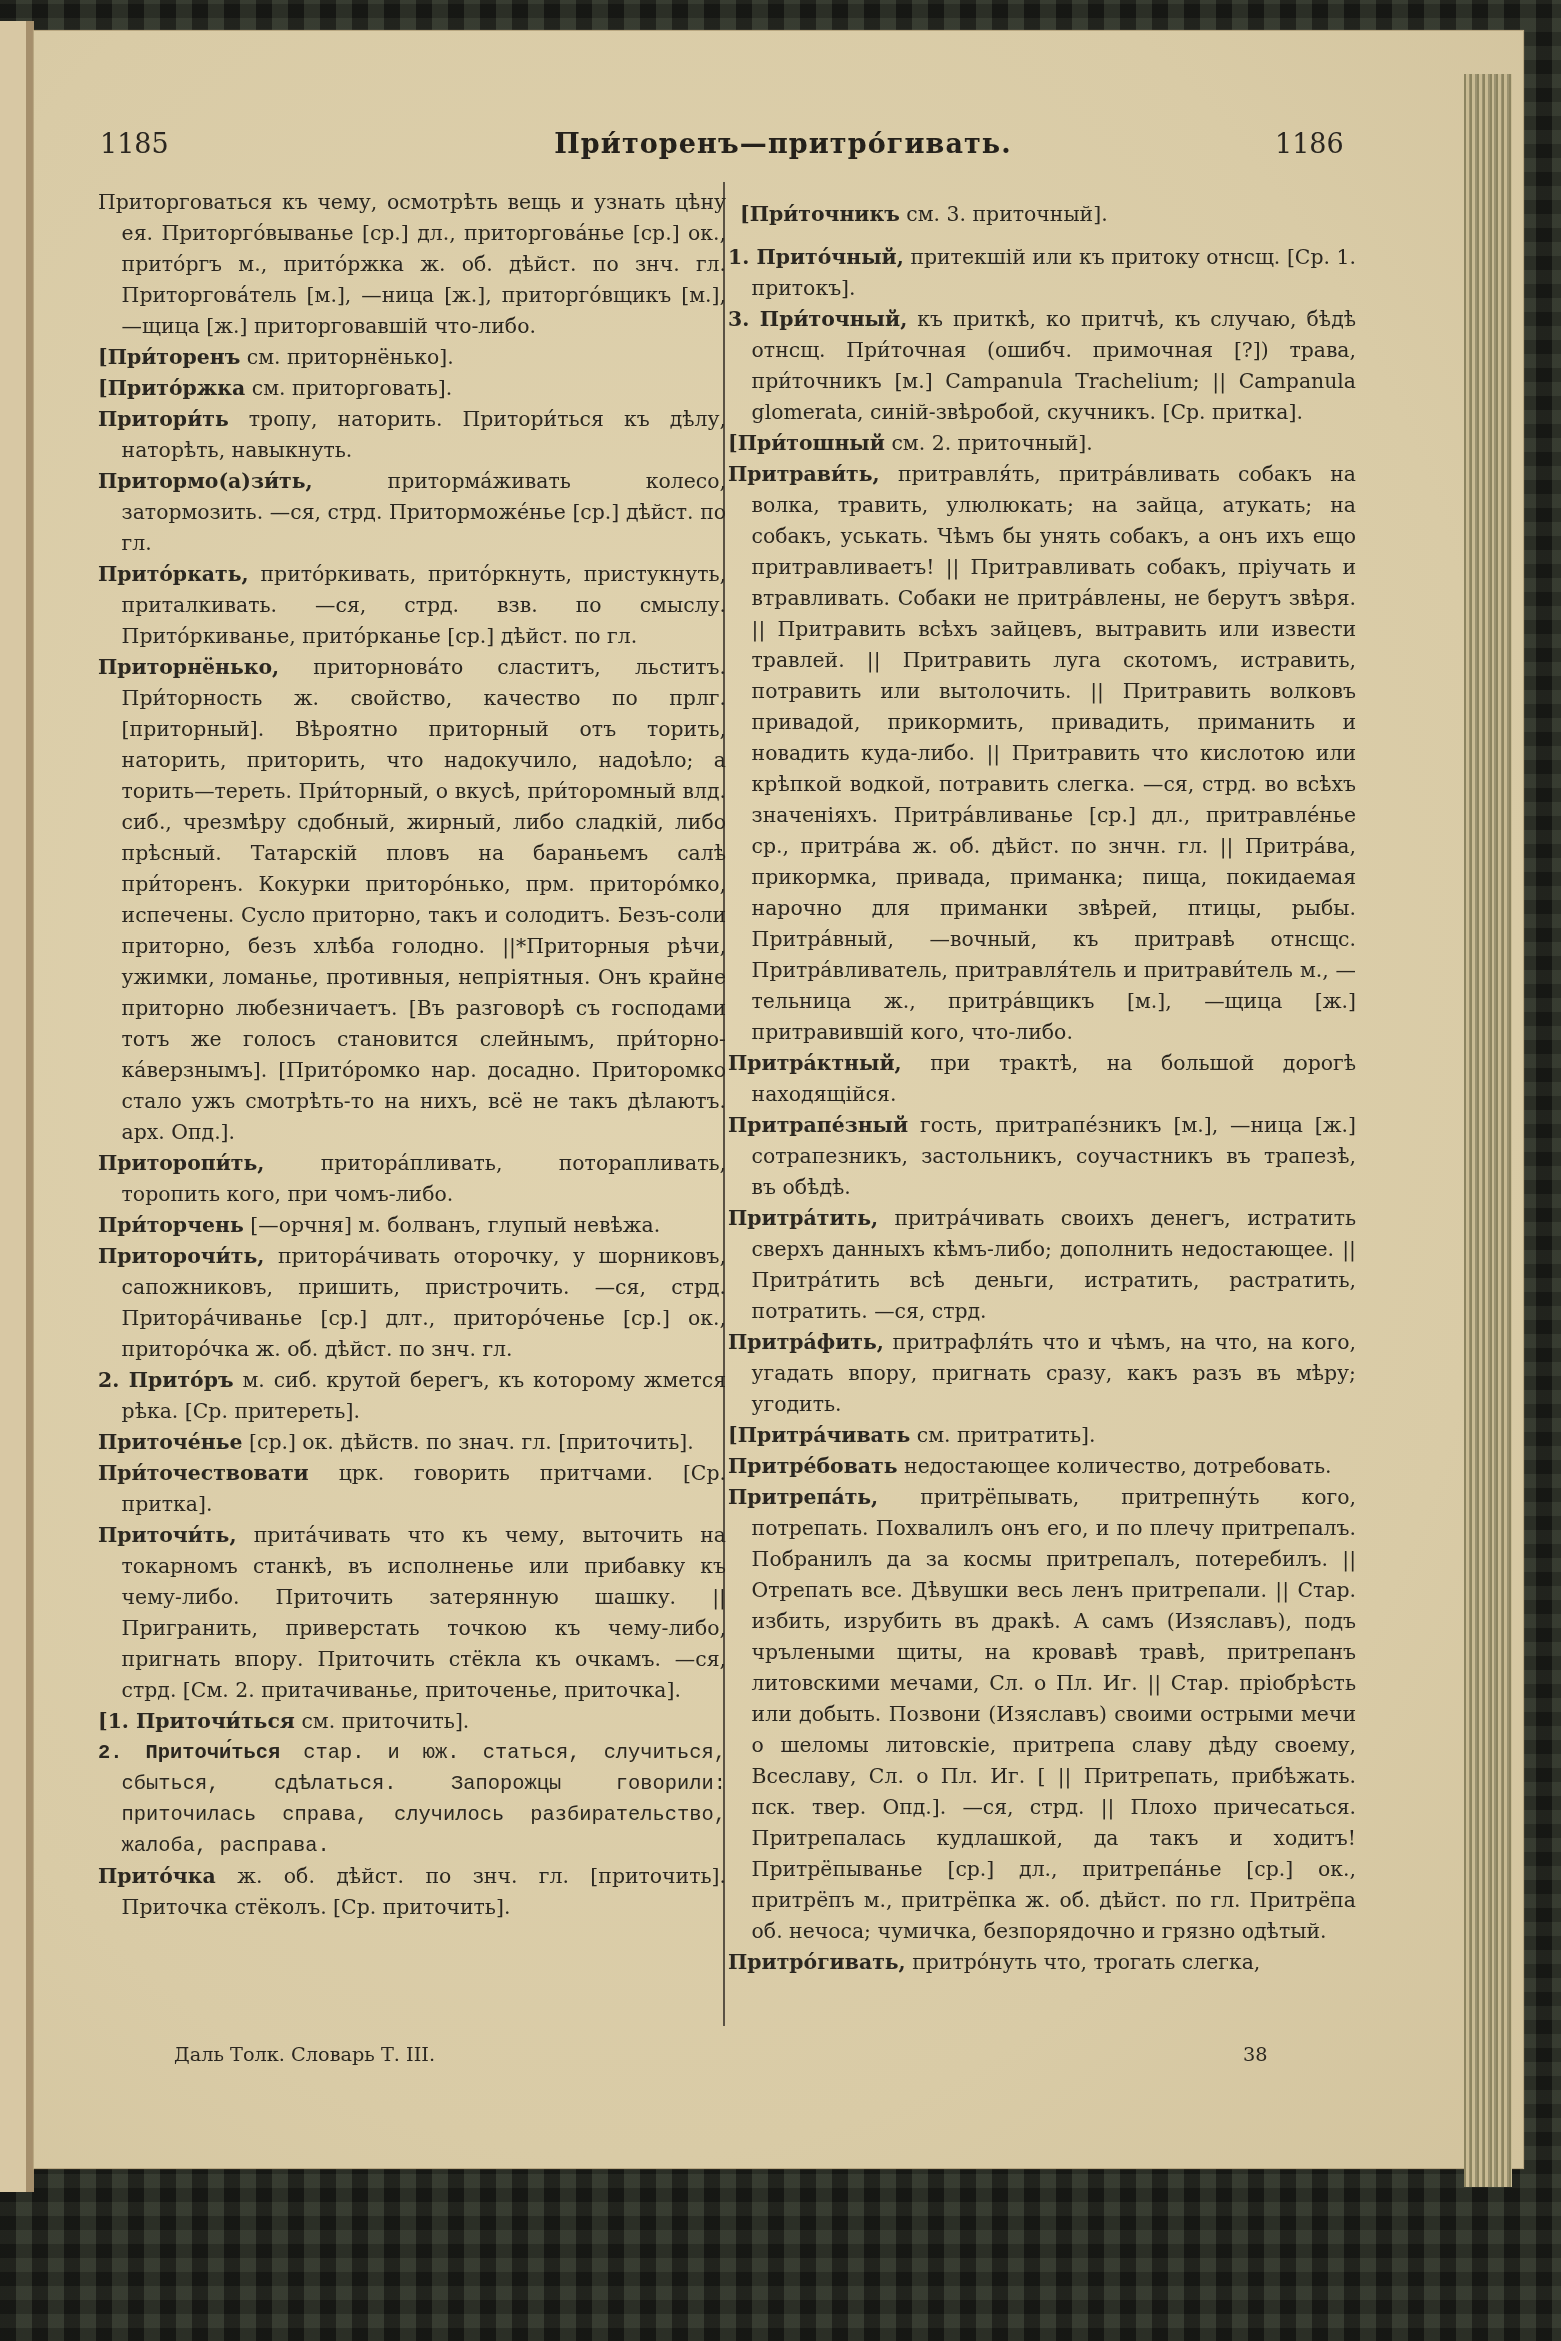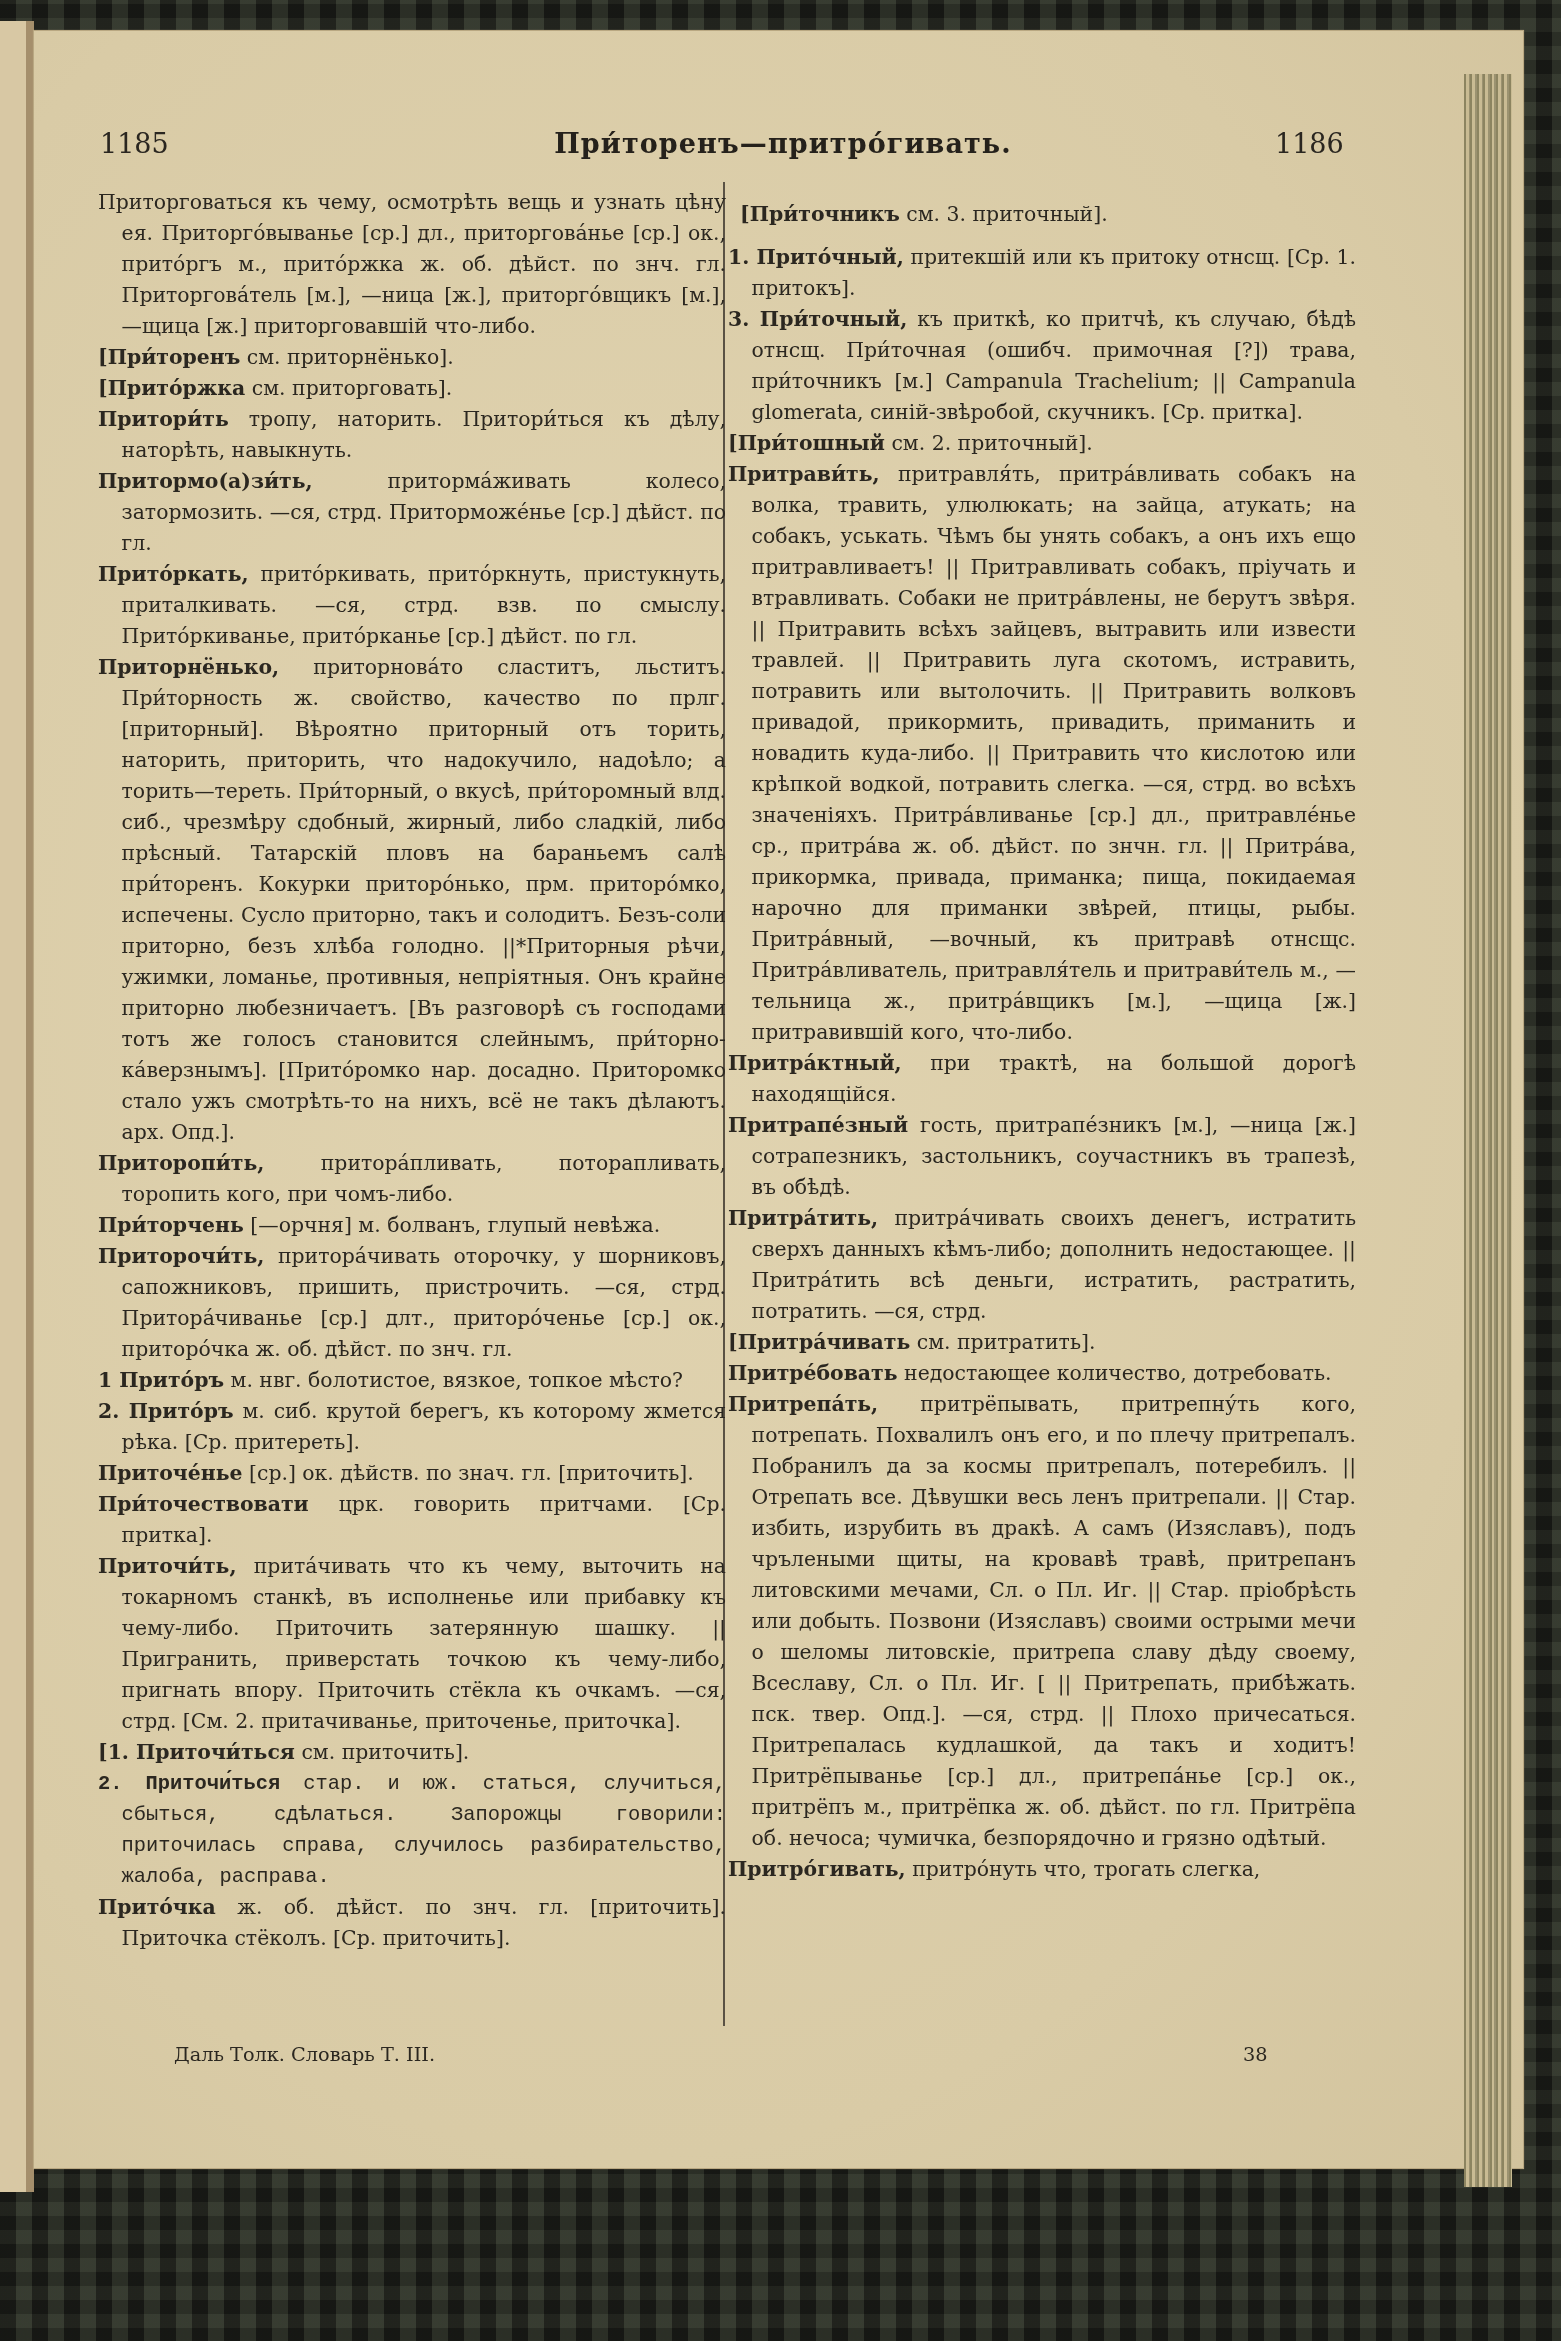--- a/index.html
+++ b/index.html
@@ -74,38 +74,38 @@
     <p class="entry" style="margin: 0px;"><span>Приторговаться къ чему, осмотрѣть вещь и узнать цѣну ея. Приторго́выванье [ср.] дл., приторгова́нье [ср.] ок., прито́ргъ м., прито́ржка ж. об. дѣйст. по знч. гл. Приторгова́тель [м.], —ница [ж.], приторго́вщикъ [м.], —щица [ж.] приторговавшій что-либо.</span></p>
     <p class="entry" style="margin: 0px;"><span class="hw">[При́торенъ</span> <span>см. приторнёнько].</span></p>
     <p class="entry" style="margin: 0px;"><span class="hw">[Прито́ржка</span> <span>см. приторговать].</span></p>
     <p class="entry" style="margin: 0px;"><span class="hw">Притори́ть</span> <span>тропу, наторить. Притори́ться къ дѣлу, наторѣть, навыкнуть.</span></p>
     <p class="entry" style="margin: 0px;"><span class="hw">Притормо(а)зи́ть,</span> <span>приторма́живать колесо, затормозить. —ся, стрд. Приторможе́нье [ср.] дѣйст. по гл.</span></p>
     <p class="entry" style="margin: 0px;"><span class="hw">Прито́ркать,</span> <span>прито́ркивать, прито́ркнуть, пристукнуть, приталкивать. —ся, стрд. взв. по смыслу. Прито́ркиванье, прито́рканье [ср.] дѣйст. по гл.</span></p>
     <p class="entry" style="margin: 0px;"><span class="hw">Приторнёнько,</span> <span>приторнова́то сластитъ, льститъ. При́торность ж. свойство, качество по прлг. [приторный]. Вѣроятно приторный отъ торить, наторить, приторить, что надокучило, надоѣло; а торить—тереть. При́торный, о вкусѣ, при́торомный влд. сиб., чрезмѣру сдобный, жирный, либо сладкій, либо прѣсный. Татарскій пловъ на бараньемъ салѣ при́торенъ. Кокурки приторо́нько, прм. приторо́мко, испечены. Сусло приторно, такъ и солодитъ. Безъ-соли приторно, безъ хлѣба голодно. ||*Приторныя рѣчи, ужимки, ломанье, противныя, непріятныя. Онъ крайне приторно любезничаетъ. [Въ разговорѣ съ господами тотъ же голосъ становится слейнымъ, при́торно-ка́верзнымъ]. [Прито́ромко нар. досадно. Приторомко стало ужъ смотрѣть-то на нихъ, всё не такъ дѣлаютъ. арх. Опд.].</span></p>
     <p class="entry" style="margin: 0px;"><span class="hw">Приторопи́ть,</span> <span>притора́пливать, поторапливать, торопить кого, при чомъ-либо.</span></p>
     <p class="entry" style="margin: 0px;"><span class="hw">При́торчень</span> <span>[—орчня] м. болванъ, глупый невѣжа.</span></p>
     <p class="entry" style="margin: 0px;"><span class="hw">Приторочи́ть,</span> <span>притора́чивать оторочку, у шорниковъ, сапожниковъ, пришить, пристрочить. —ся, стрд. Притора́чиванье [ср.] длт., приторо́ченье [ср.] ок., приторо́чка ж. об. дѣйст. по знч. гл.</span></p>
-    <p class="entry" style="margin: 0px;"><span class="hw">1 Прито́ръ</span> <span>м. нвг. болотистое, вязкое, топкое мѣсто?</span></p>
     <p class="entry" style="margin: 0px;"><span class="hw">2. Прито́ръ</span> <span>м. сиб. крутой берегъ, къ которому жмется рѣка. [Ср. притереть].</span></p>
     <p class="entry" style="margin: 0px;"><span class="hw">Приточе́нье</span> <span>[ср.] ок. дѣйств. по знач. гл. [приточить].</span></p>
     <p class="entry" style="margin: 0px;"><span class="hw">При́точествовати</span> <span>црк. говорить притчами. [Ср. притка].</span></p>
     <p class="entry" style="margin: 0px;"><span class="hw">Приточи́ть,</span> <span>прита́чивать что къ чему, выточить на токарномъ станкѣ, въ исполненье или прибавку къ чему-либо. Приточить затерянную шашку. ||Пригранить, приверстать точкою къ чему-либо, пригнать впору. Приточить стёкла къ очкамъ. —ся, стрд. [См. 2. притачиванье, приточенье, приточка].</span></p>
     <p class="entry" style="margin: 0px;"><span class="hw">[1. Приточи́ться</span> <span>см. приточить].</span></p>
     <p class="entry" style="margin: 0px; font-family: Liberation Mono, monospace;"><span class="hw">2. Приточи́ться</span> <span>стар. и юж. статься, случиться, сбыться, сдѣлаться. Запорожцы говорили: приточилась справа, случилось разбирательство, жалоба, расправа.</span></p>
     <p class="entry" style="margin: 0px;"><span class="hw">Прито́чка</span> <span>ж. об. дѣйст. по знч. гл. [приточить]. Приточка стёколъ. [Ср. приточить].</span></p>
   </div>
 <div class="col col-right" id="col-right">
     <p class="entry" style="margin: 12px;"><span class="hw">[При́точникъ</span> <span>см. 3. приточный].</span></p>
     <p class="entry" style="margin: 0px;"><span class="hw">1. Прито́чный,</span> <span>притекшій или къ притоку отнсщ. [Ср. 1. притокъ].</span></p>
     <p class="entry" style="margin: 0px;"><span class="hw">3. При́точный,</span> <span>къ приткѣ, ко притчѣ, къ случаю, бѣдѣ отнсщ. При́точная (ошибч. примочная [?]) трава, при́точникъ [м.] Campanula Trachelium; || Campanula glomerata, синій-звѣробой, скучникъ. [Ср. притка].</span></p>
     <p class="entry" style="margin: 0px;"><span class="hw">[При́тошный</span> <span>см. 2. приточный].</span></p>
     <p class="entry" style="margin: 0px;"><span class="hw">Притрави́ть,</span> <span>притравля́ть, притра́вливать собакъ на волка, травить, улюлюкать; на зайца, атукать; на собакъ, уськать. Чѣмъ бы унять собакъ, а онъ ихъ ещо притравливаетъ! || Притравливать собакъ, пріучать и втравливать. Собаки не притра́влены, не берутъ звѣря. || Притравить всѣхъ зайцевъ, вытравить или извести травлей. || Притравить луга скотомъ, истравить, потравить или вытолочить. || Притравить волковъ привадой, прикормить, привадить, приманить и новадить куда-либо. || Притравить что кислотою или крѣпкой водкой, потравить слегка. —ся, стрд. во всѣхъ значеніяхъ. Притра́вливанье [ср.] дл., притравле́нье ср., притра́ва ж. об. дѣйст. по знчн. гл. || Притра́ва, прикормка, привада, приманка; пища, покидаемая нарочно для приманки звѣрей, птицы, рыбы. Притра́вный, —вочный, къ притравѣ отнсщс. Притра́вливатель, притравля́тель и притрави́тель м., —тельница ж., притра́вщикъ [м.], —щица [ж.] притравившій кого, что-либо.</span></p>
     <p class="entry" style="margin: 0px;"><span class="hw">Притра́ктный,</span> <span>при трактѣ, на большой дорогѣ находящійся.</span></p>
     <p class="entry" style="margin: 0px;"><span class="hw">Притрапе́зный</span> <span>гость, притрапе́зникъ [м.], —ница [ж.] сотрапезникъ, застольникъ, соучастникъ въ трапезѣ, въ обѣдѣ.</span></p>
     <p class="entry" style="margin: 0px;"><span class="hw">Притра́тить,</span> <span>притра́чивать своихъ денегъ, истратить сверхъ данныхъ кѣмъ-либо; дополнить недостающее. || Притра́тить всѣ деньги, истратить, растратить, потратить. —ся, стрд.</span></p>
+    <p class="entry" style="margin: 0px;"><span class="hw">Притра́фить,</span> <span>притрафля́ть что и чѣмъ, на что, на кого, угадать впору, пригнать сразу, какъ разъ въ мѣру; угодить.</span></p>
     <p class="entry" style="margin: 0px;"><span class="hw">[Притра́чивать</span> <span>см. притратить].</span></p>
     <p class="entry" style="margin: 0px;"><span class="hw">Притре́бовать</span> <span>недостающее количество, дотребовать.</span></p>
     <p class="entry" style="margin: 0px;"><span class="hw">Притрепа́ть,</span> <span>притрёпывать, притрепну́ть кого, потрепать. Похвалилъ онъ его, и по плечу притрепалъ. Побранилъ да за космы притрепалъ, потеребилъ. || Отрепать все. Дѣвушки весь ленъ притрепали. || Стар. избить, изрубить въ дракѣ. А самъ (Изяславъ), подъ чрълеными щиты, на кровавѣ травѣ, притрепанъ литовскими мечами, Сл. о Пл. Иг. || Стар. пріобрѣсть или добыть. Позвони (Изяславъ) своими острыми мечи о шеломы литовскіе, притрепа славу дѣду своему, Всеславу, Сл. о Пл. Иг. [ || Притрепать, прибѣжать. пск. твер. Опд.]. —ся, стрд. || Плохо причесаться. Притрепалась кудлашкой, да такъ и ходитъ! Притрёпыванье [ср.] дл., притрепа́нье [ср.] ок., притрёпъ м., притрёпка ж. об. дѣйст. по гл. Притрёпа об. нечоса; чумичка, безпорядочно и грязно одѣтый.</span></p>
     <p class="entry" style="margin: 0px;"><span class="hw">Притро́гивать,</span> <span>притро́нуть что, трогать слегка,</span></p>
   </div>
 
 <div class="footer-left">Даль Толк. Словарь Т. III.</div>
 <div class="footer-right">38</div>
 
 

